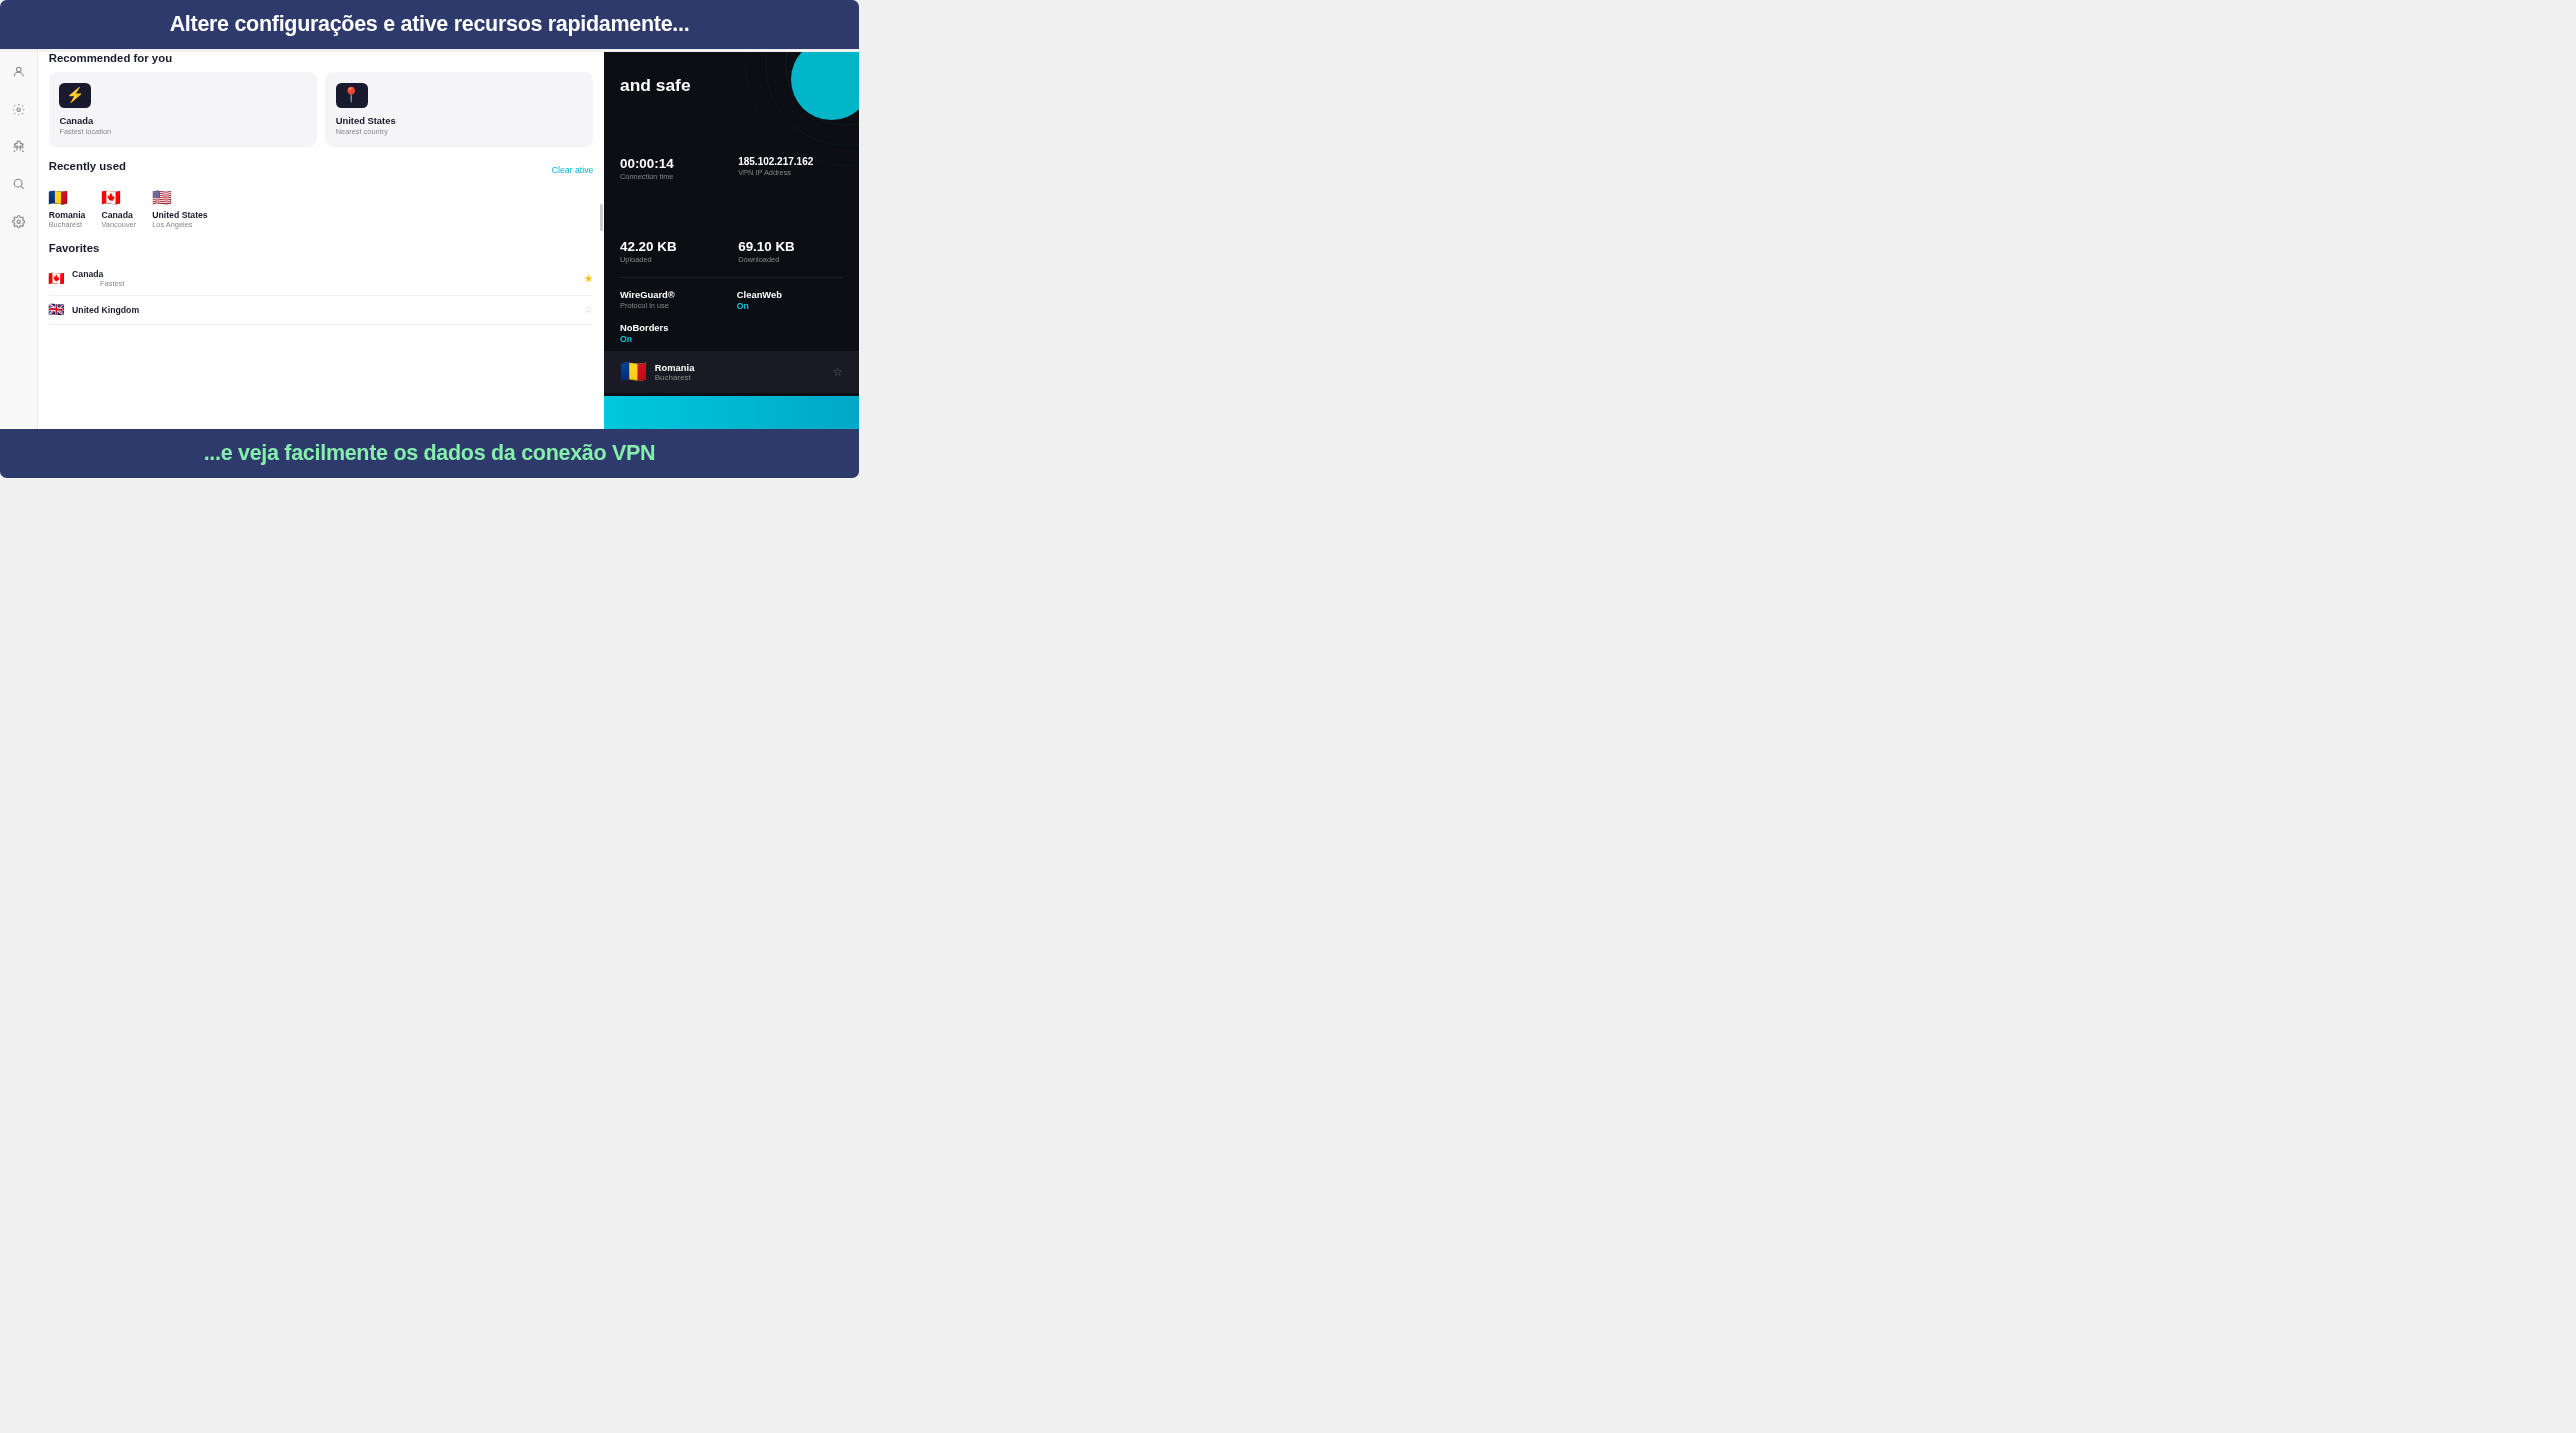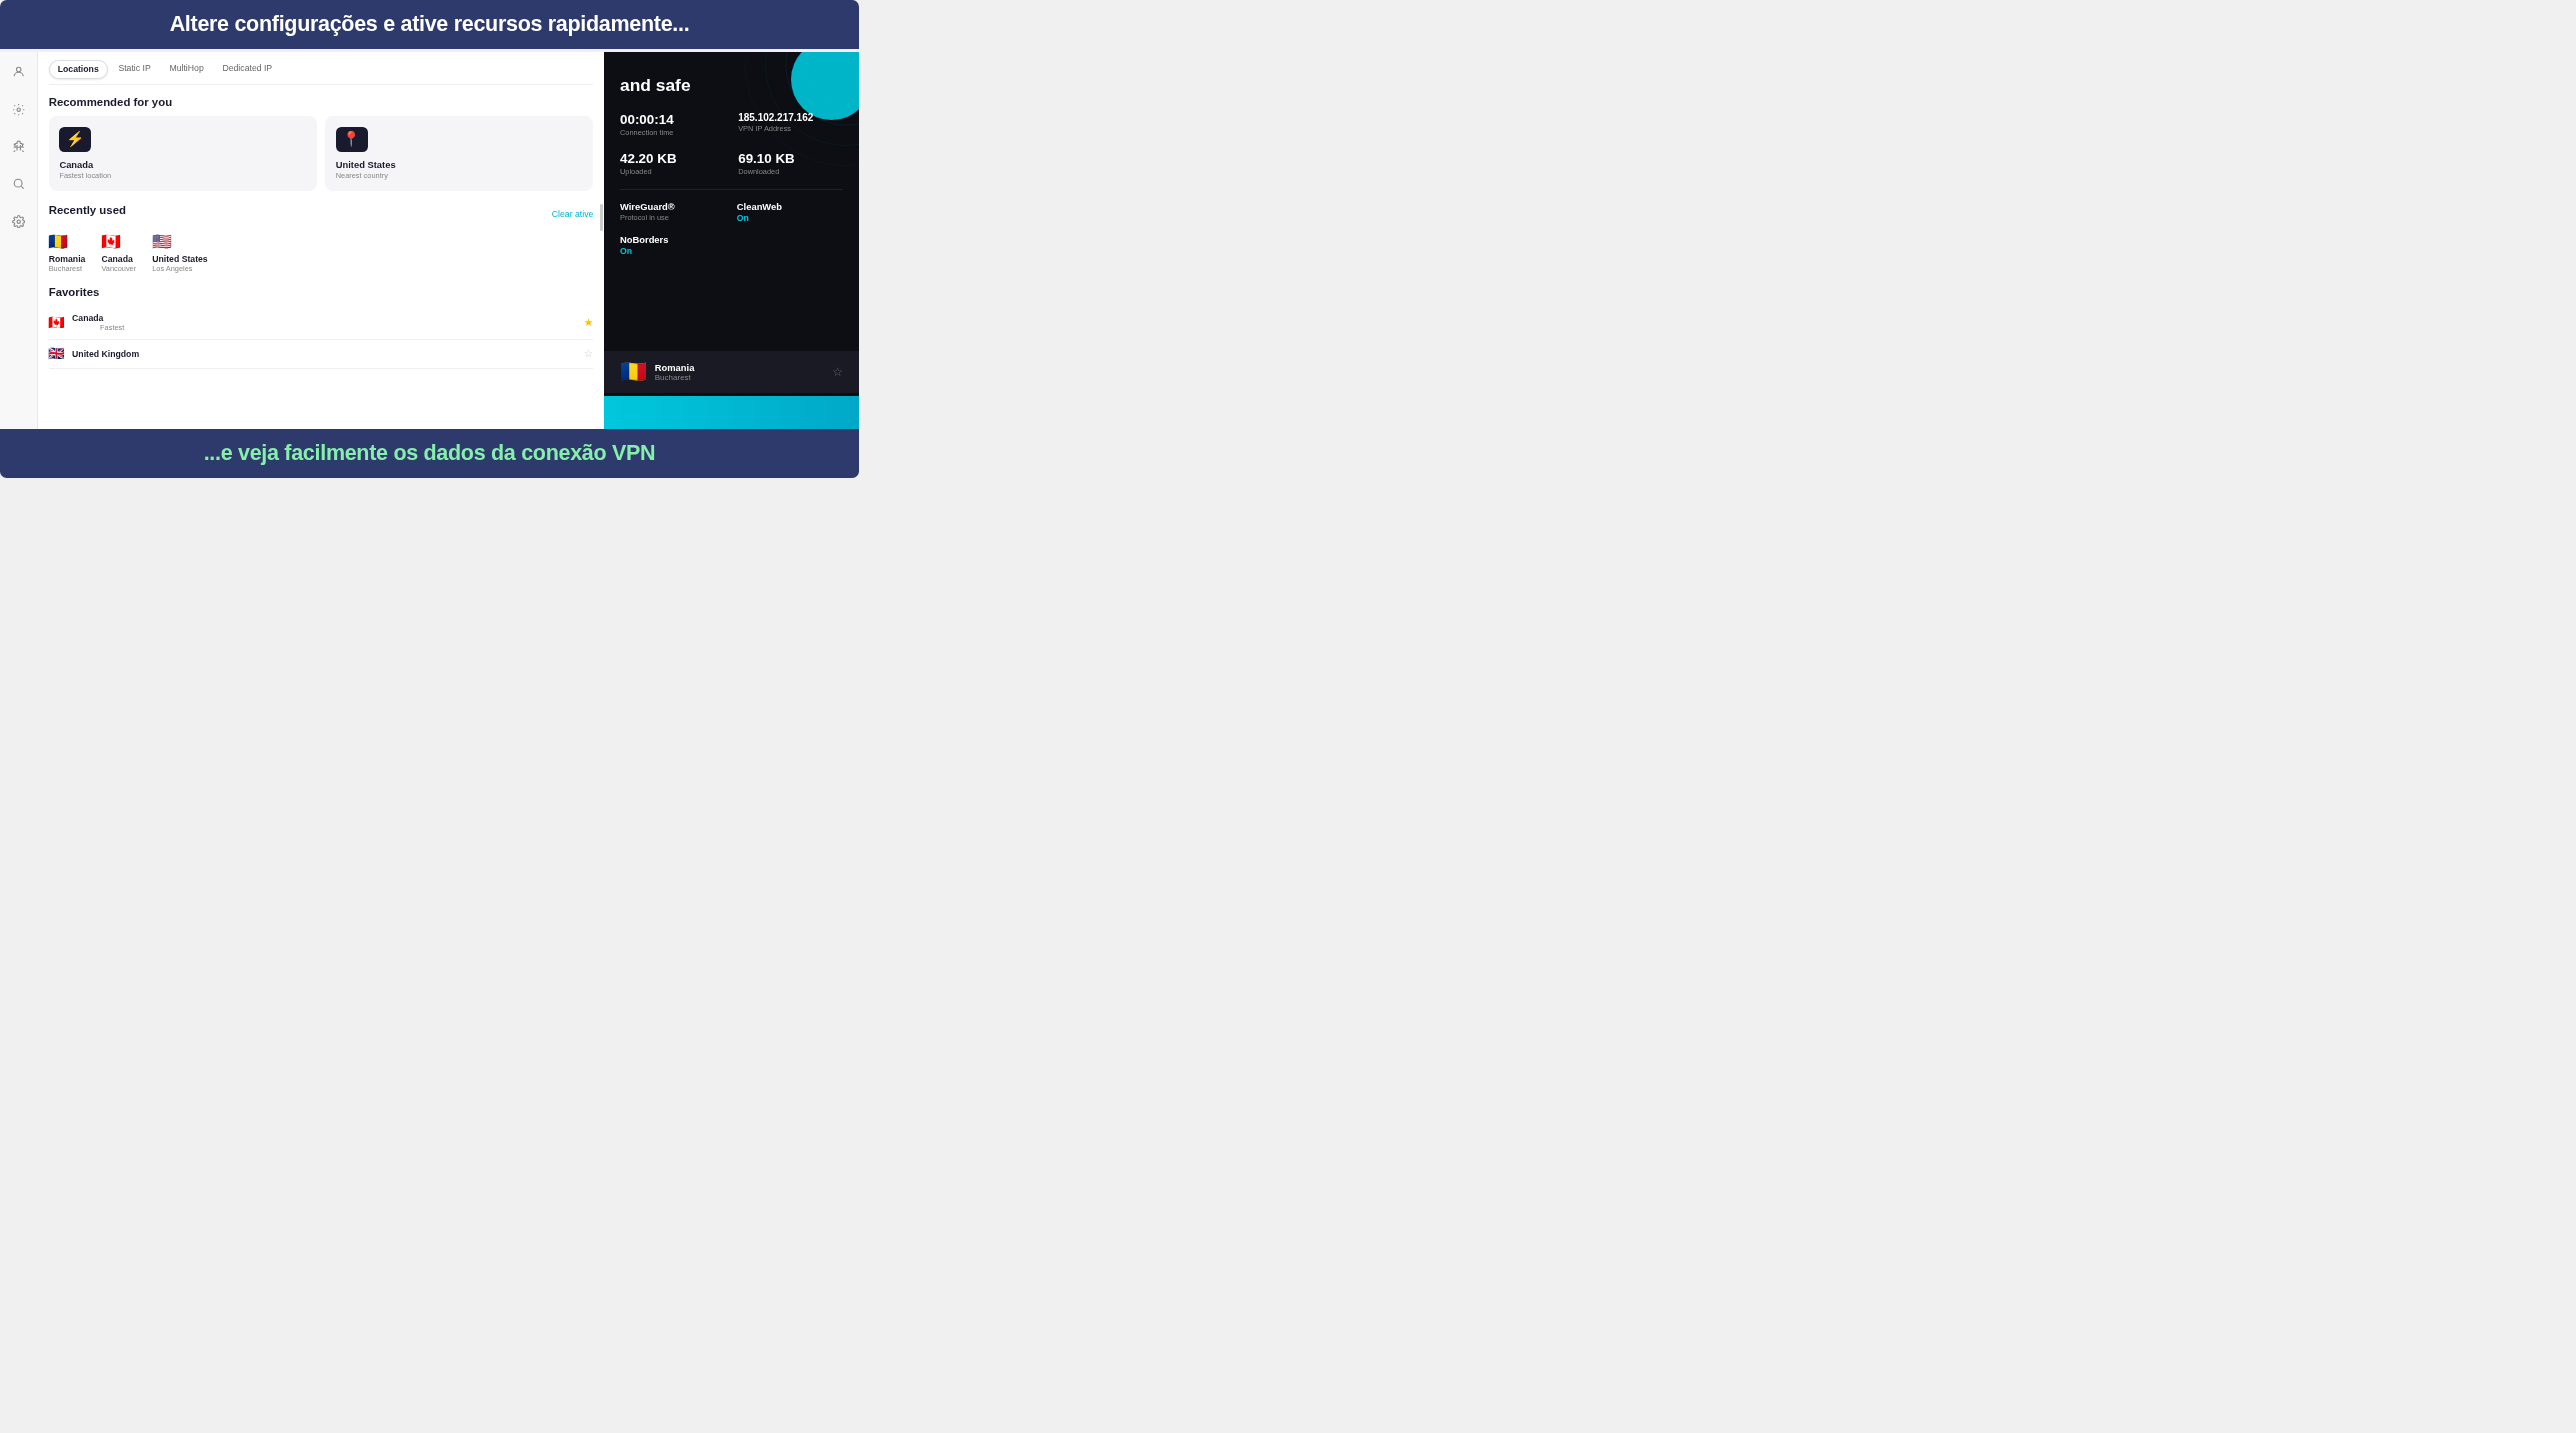--- a/index.html
+++ b/index.html
@@ -257,20 +257,21 @@
       grid-template-columns: 1fr 1fr;
       gap: 13.4px;
       margin-bottom: 13.4px;
     }
     .stat-item {}
     .stat-value {
       font-size: 13.4px;
       font-weight: 700;
       color: #ffffff;
       margin-bottom: 1.3px;
+      margin-top: 44px;
     }
     .stat-label {
       font-size: 7.4px;
       color: #888;
     }
 
     .divider-line {
       border: none;
       border-top: 0.7px solid #222;
       margin: 10.7px 0;
@@ -402,26 +403,20 @@
       <div class="sidebar-icon">
         <svg width="13.4" height="13.4" viewBox="0 0 24 24" fill="none" stroke="#888" stroke-width="2">
           <circle cx="12" cy="12" r="3"></circle>
           <path d="M19.4 15a1.65 1.65 0 00.33 1.82l.06.06a2 2 0 010 2.83 2 2 0 01-2.83 0l-.06-.06a1.65 1.65 0 00-1.82-.33 1.65 1.65 0 00-1 1.51V21a2 2 0 01-2 2 2 2 0 01-2-2v-.09A1.65 1.65 0 009 19.4a1.65 1.65 0 00-1.82.33l-.06.06a2 2 0 01-2.83 0 2 2 0 010-2.83l.06-.06A1.65 1.65 0 004.68 15a1.65 1.65 0 00-1.51-1H3a2 2 0 01-2-2 2 2 0 012-2h.09A1.65 1.65 0 004.6 9a1.65 1.65 0 00-.33-1.82l-.06-.06a2 2 0 010-2.83 2 2 0 012.83 0l.06.06A1.65 1.65 0 009 4.68a1.65 1.65 0 001-1.51V3a2 2 0 012-2 2 2 0 012 2v.09a1.65 1.65 0 001 1.51 1.65 1.65 0 001.82-.33l.06-.06a2 2 0 012.83 0 2 2 0 010 2.83l-.06.06A1.65 1.65 0 0019.4 9a1.65 1.65 0 001.51 1H21a2 2 0 012 2 2 2 0 01-2 2h-.09a1.65 1.65 0 00-1.51 1z"></path>
         </svg>
       </div>
     </div>
 
     <div class="location-panel" style="position:relative;">
 
-      <div class="tabs">
-        <div class="tab active">Locations</div>
-        <div class="tab">Static IP</div>
-        <div class="tab">MultiHop</div>
-        <div class="tab">Dedicated IP</div>
-      </div>
 
       <div class="section-title">Recommended for you</div>
       <div class="recommended-cards">
         <div class="location-card">
           <div class="card-icon">
             <span style="color:#fff;font-size:14.8px;">⚡</span>
           </div>
           <div class="card-country">Canada</div>
           <div class="card-subtitle">Fastest location</div>
         </div>

